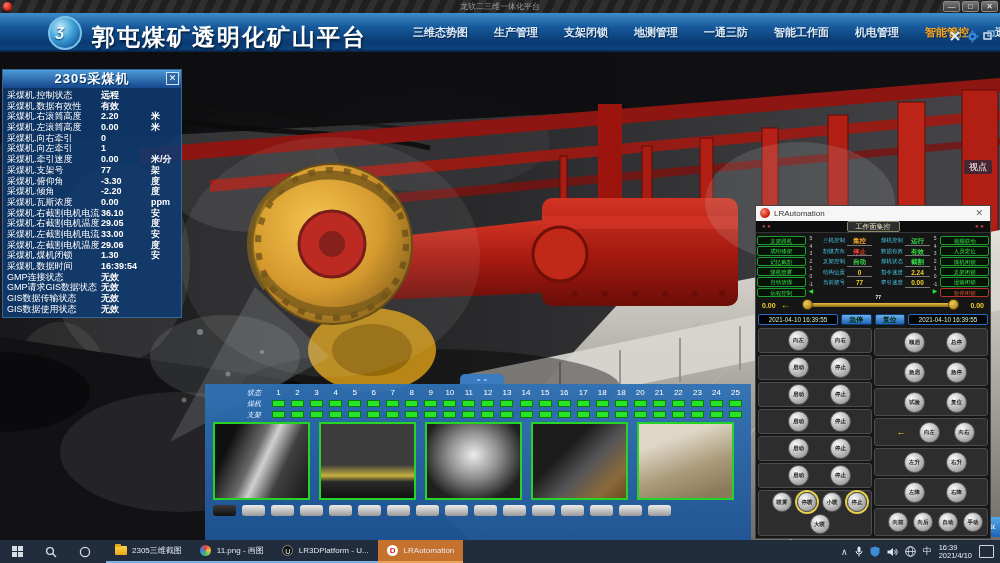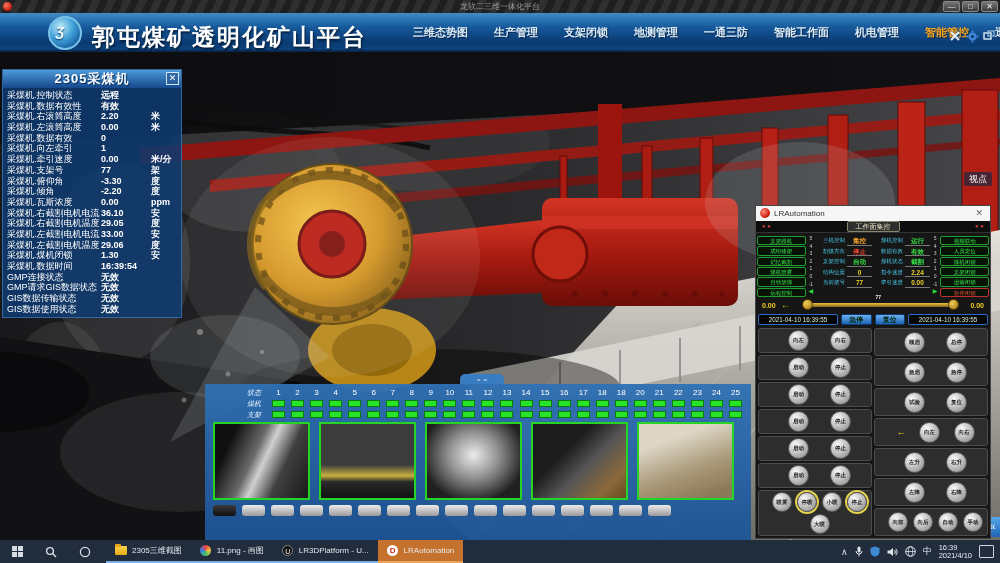--- a/index.html
+++ b/index.html
@@ -32,21 +32,21 @@
        text-shadow:1px 1px 1px rgba(0,20,40,.7);cursor:pointer}
   .nav-item.active{color:#f6a41f}
   .navtools{right:4px;top:16px;display:flex;gap:3px}
   .navtool{width:14px;height:14px;display:flex;align-items:center;justify-content:center}
   .editbtn{right:2px;top:52px;font-size:9px;color:#fff;font-weight:bold;padding:1px 5px;
        background:linear-gradient(#23598f,#0b2f5a);border:1px solid #9fc6de;border-radius:2px}
 
   
   .scene{left:0;top:52px;width:1000px;height:488px}
 
-  .viewpoint{right:8px;top:172px;width:28px;height:14px;background:rgba(18,40,66,.65);
+  .viewpoint{right:8px;top:160px;width:28px;height:14px;background:rgba(18,40,66,.65);
        color:#fff;font-size:9px;text-align:center;line-height:14px;border-radius:2px}
   .collapse-right{right:0;top:517px;width:15px;height:20px;background:linear-gradient(#55a8e8,#1d64b4);
        color:#fff;font-size:11px;text-align:center;line-height:18px;border-radius:4px 0 0 4px}
 
   
   .lpanel{left:2px;top:69px;width:180px;background:rgba(15,58,112,.88);border:1px solid rgba(90,150,210,.5);box-sizing:border-box}
   .lp-head{height:18px;background:linear-gradient(180deg,#4d9ad8,#16488c);display:flex;align-items:center;justify-content:center;position:relative}
   .lp-title{color:#fff;font-size:13px;font-weight:bold;letter-spacing:1px;text-shadow:1px 1px 1px #03305e}
   .lp-close{position:absolute;right:2px;top:2px;width:13px;height:13px;border:1px solid #cfe4f5;color:#fff;
        font-size:9px;line-height:11px;text-align:center;box-sizing:border-box;background:rgba(40,90,150,.6)}
@@ -323,21 +323,21 @@
         <span class="lbl">采煤机.右滚筒高度</span>
         <span class="val">2.20</span>
         <span class="unit">米</span>
       </div>
       <div class="lp-row">
         <span class="lbl">采煤机.左滚筒高度</span>
         <span class="val">0.00</span>
         <span class="unit">米</span>
       </div>
       <div class="lp-row">
-        <span class="lbl">采煤机.数据有效</span>
+        <span class="lbl">采煤机.向右牵引</span>
         <span class="val">0</span>
         <span class="unit"></span>
       </div>
       <div class="lp-row">
         <span class="lbl">采煤机.向左牵引</span>
         <span class="val">1</span>
         <span class="unit"></span>
       </div>
       <div class="lp-row">
         <span class="lbl">采煤机.牵引速度</span>

